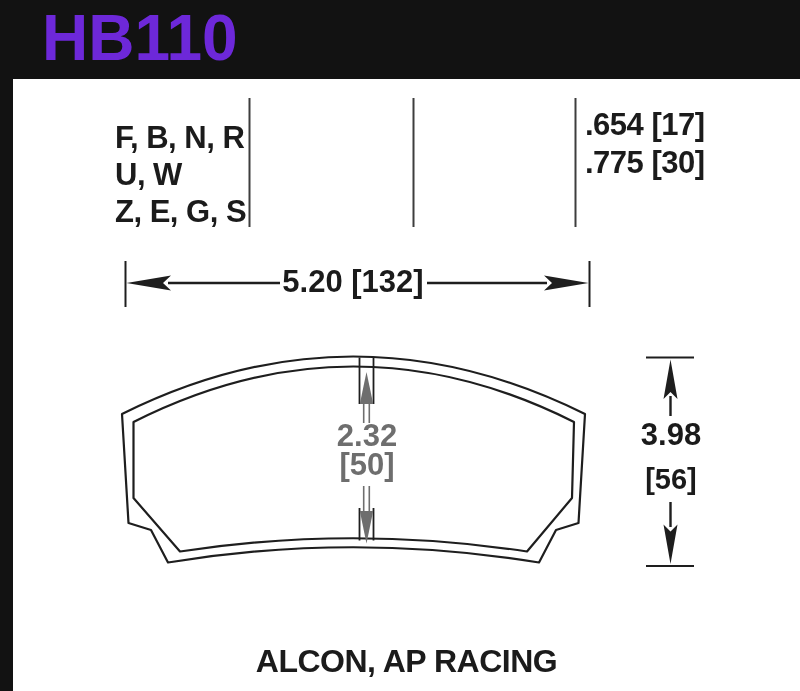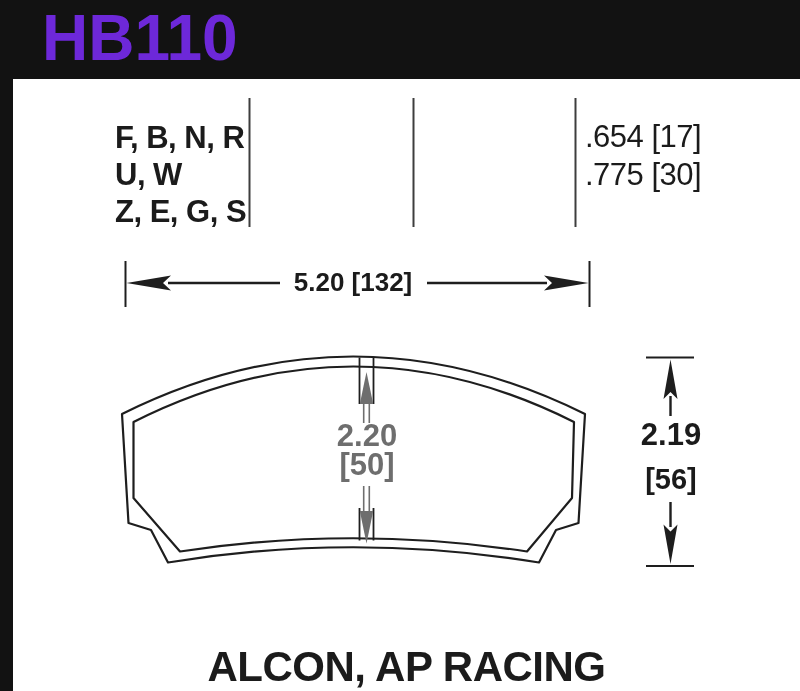--- a/index.html
+++ b/index.html
@@ -11,32 +11,32 @@
   .leftbar { position:absolute; left:0; top:0; width:13px; height:691px; background:#121212; }
   .part-number {
     position:absolute; left:42px; top:0; height:79px; line-height:77px;
     font-size:64px; font-weight:bold; color:#6d28d9; letter-spacing:0px; white-space:nowrap;
   }
   .compounds {
     position:absolute; left:115px; top:119px; font-size:31px; font-weight:bold;
     color:#1b1b1b; line-height:37px; letter-spacing:-0.5px; white-space:nowrap;
   }
   .thickness {
-    position:absolute; left:585px; top:106px; font-size:31px; font-weight:normal;
-    color:#1b1b1b; line-height:38px; letter-spacing:-0.5px; white-space:nowrap;margin-top:12px;
+    position:absolute; left:585px; top:106px; font-size:31px; font-weight:bold;
+    color:#1b1b1b; line-height:38px; letter-spacing:-0.5px; white-space:nowrap;
   }
   .dim-label { position:absolute; font-weight:bold; color:#1b1b1b; text-align:center; white-space:nowrap; }
-  .width-label  { left:253px; top:265px; width:200px; font-size:26px; line-height:34px; }
+  .width-label  { left:253px; top:265px; width:200px; font-size:31px; line-height:34px; }
   .center-val   { left:327px; top:421px; width:80px; font-size:31px; line-height:30px; color:#6e6e6e; }
   .center-brk   { left:327px; top:450px; width:80px; font-size:31px; line-height:30px; color:#6e6e6e; }
   .height-val   { left:631px; top:420px; width:80px; font-size:31px; line-height:30px; }
   .height-brk   { left:631px; top:464px; width:80px; font-size:29px; line-height:30px; }
   .footer-label {
     position:absolute; left:13px; top:643px; width:787px; text-align:center;
-    font-size:42px; font-weight:bold; color:#1b1b1b; letter-spacing:-0.5px;
+    font-size:32px; font-weight:bold; color:#1b1b1b; letter-spacing:-0.5px;
   }
   svg.lines { position:absolute; left:0; top:0; }
 </style>
 </head>
 <body>
 
 <div class="stage">
 
   <div class="topbar"></div>
   <div class="leftbar"></div>
@@ -91,20 +91,20 @@
       <path d="M646 357.5 H694" stroke-width="2" fill="none"></path>
       <path d="M646 566 H694" stroke-width="2" fill="none"></path>
       <path d="M670.5 396 V416" stroke-width="2.4" fill="none"></path>
       <path d="M670.5 502 V527" stroke-width="2.4" fill="none"></path>
       <polygon points="670.5,359.5 663.5,399 670.5,392 677.5,399" stroke="none"></polygon>
       <polygon points="670.5,564 663.5,524.5 670.5,531.5 677.5,524.5" stroke="none"></polygon>
     </g>
   </svg>
 
   <div class="dim-label width-label">5.20 [132]</div>
-  <div class="dim-label center-val">2.20</div>
+  <div class="dim-label center-val">2.32</div>
   <div class="dim-label center-brk">[50]</div>
-  <div class="dim-label height-val">2.19</div>
+  <div class="dim-label height-val">3.98</div>
   <div class="dim-label height-brk">[56]</div>
 
   <div class="footer-label">ALCON, AP RACING</div>
 
 </div>
 
 </body></html>

